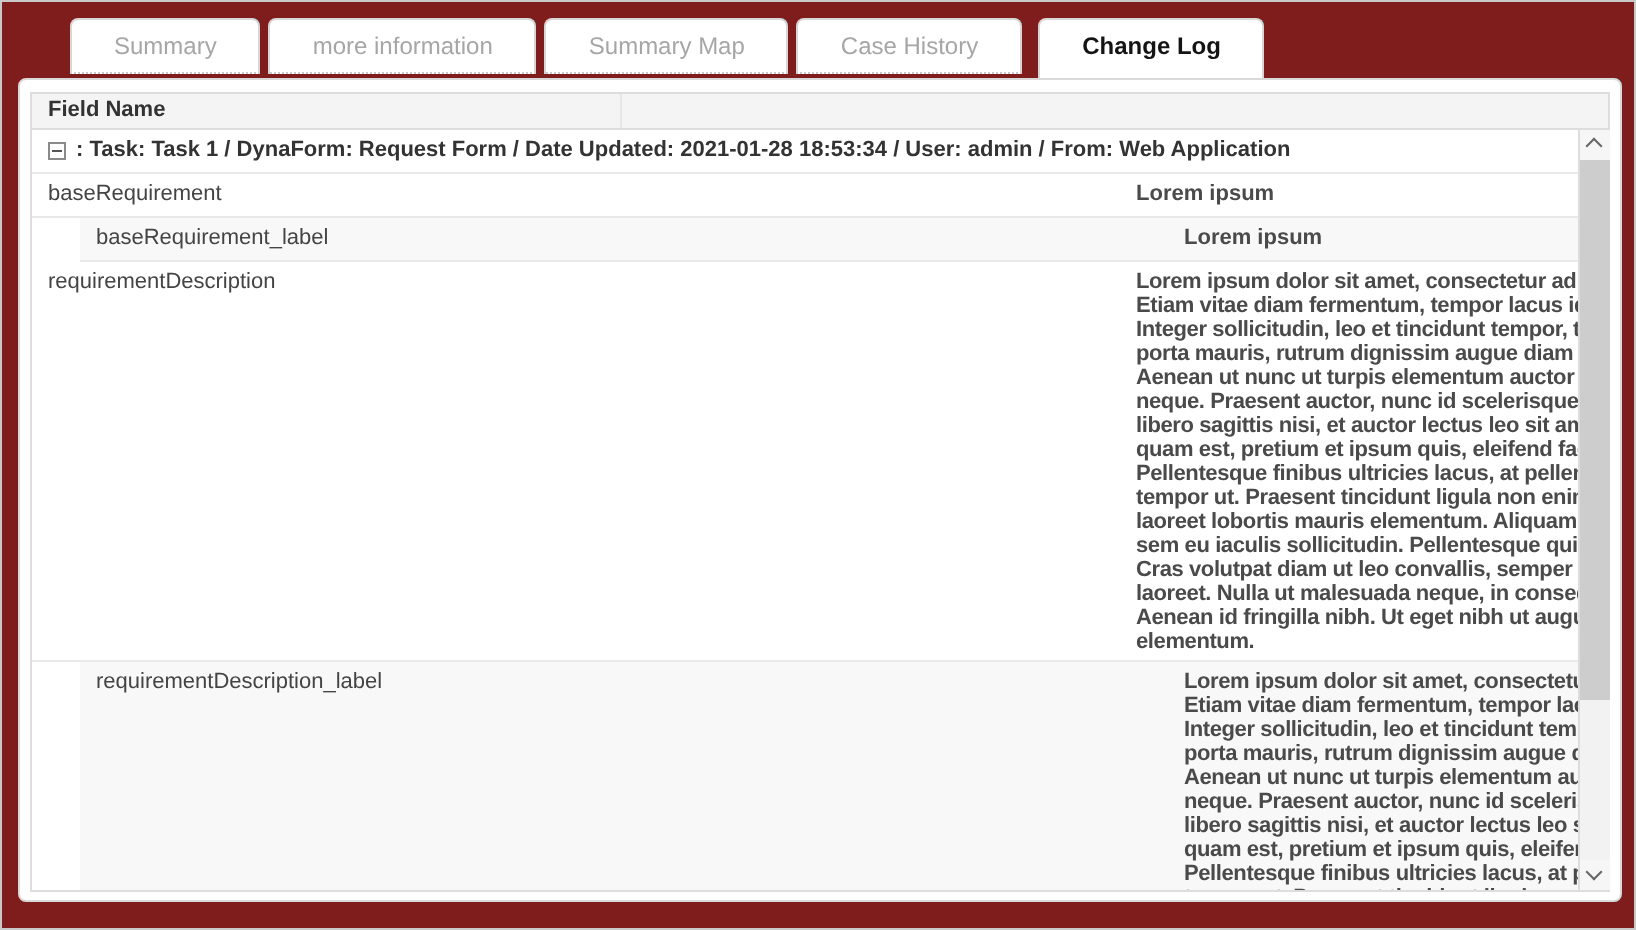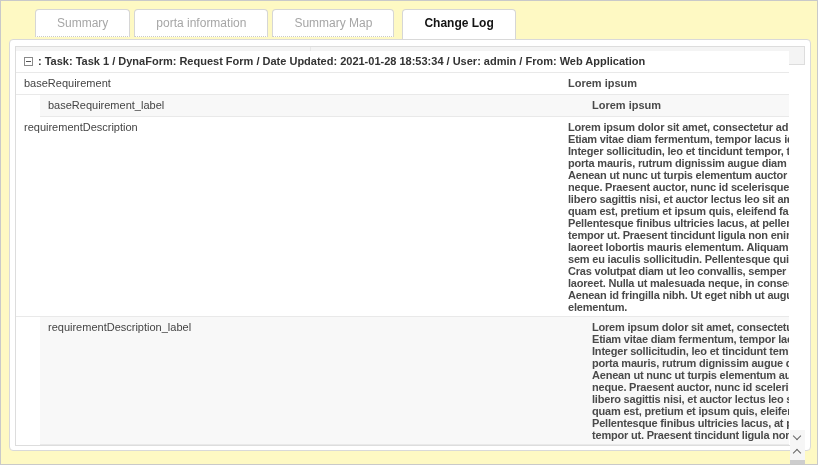--- a/index.html
+++ b/index.html
@@ -1,21 +1,21 @@
 <!DOCTYPE html>
 <html><head>
 <meta charset="utf-8">
 <style>
   * { margin:0; padding:0; box-sizing:border-box; }
   html,body { background:#fff; }
   body { font-family:"Liberation Sans", sans-serif; }
 
   .screen {
     position:relative; width:818px; height:465px;
-    background:#fef9c3; border:1px solid #c9c9c9; overflow:hidden;
+    background:#7f1d1d; border:1px solid #c9c9c9; overflow:hidden;
   }
 
   
   .tabbar {
     position:absolute; left:34px; top:8px;
     display:flex; align-items:flex-start; gap:4px;
   }
   .tab {
     background:#fff; border:1px solid #d6d6d6;
     border-bottom:1px dotted #c9c9c9;
@@ -43,21 +43,20 @@
     font-size:11px; font-weight:600; color:#333;
     line-height:17px; padding-left:8px; overflow:hidden; white-space:nowrap;
   }
   .gh-cell.c1 { width:295px; border-right:1px solid #e7e7e7; }
   .gh-cell.c2 { width:249px; border-right:1px solid #e7e7e7; }
   .gh-cell.c3 { flex:1; }
 
   .scroll-area {
     position:absolute; left:0; right:0; top:19px; bottom:0;
     display:flex;
-    align-items:flex-end;
   }
   .body {
     flex:1; overflow:hidden;
     border-left:1px solid #ddd; border-bottom:1px solid #ddd;
     background:#fff;
   }
 
   
   .group-row {
     display:flex; align-items:center;
@@ -111,22 +110,23 @@
     background:#cdcdcd; cursor:pointer;
   }
 </style>
 </head>
 <body>
 
 <div class="screen">
 
   <div class="tabbar">
     <div class="tab">Summary</div>
-    <div class="tab">porta information</div>
+    <div class="tab">more information</div>
     <div class="tab">Summary Map</div>
+    <div class="tab">Case History</div>
     <div class="tab active">Change Log</div>
   </div>
 
   <div class="panel">
     <div class="grid">
 
       <div class="grid-header">
         <div class="gh-cell c1">Field Name</div>
       </div>
 

